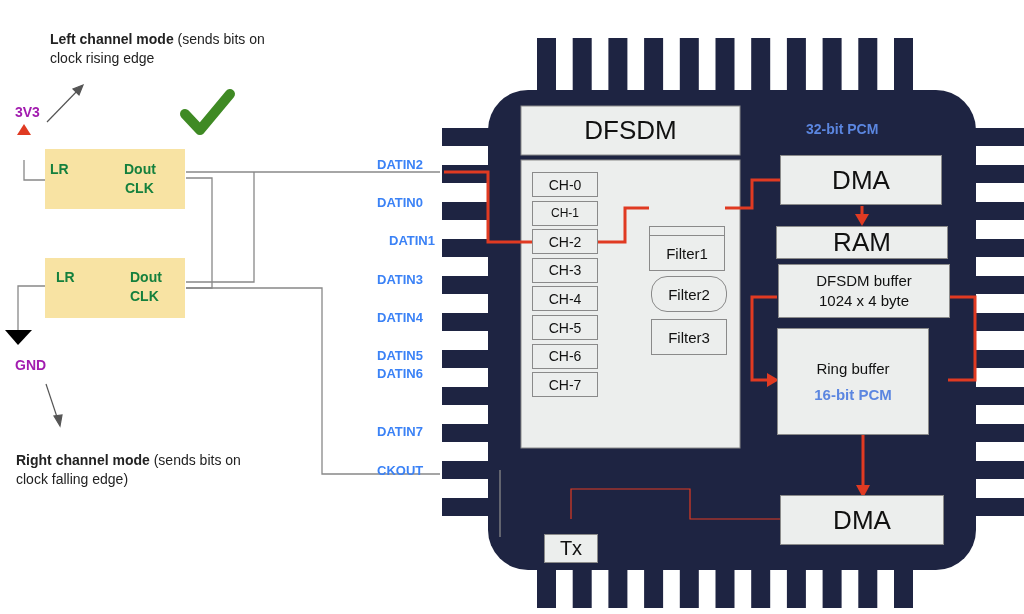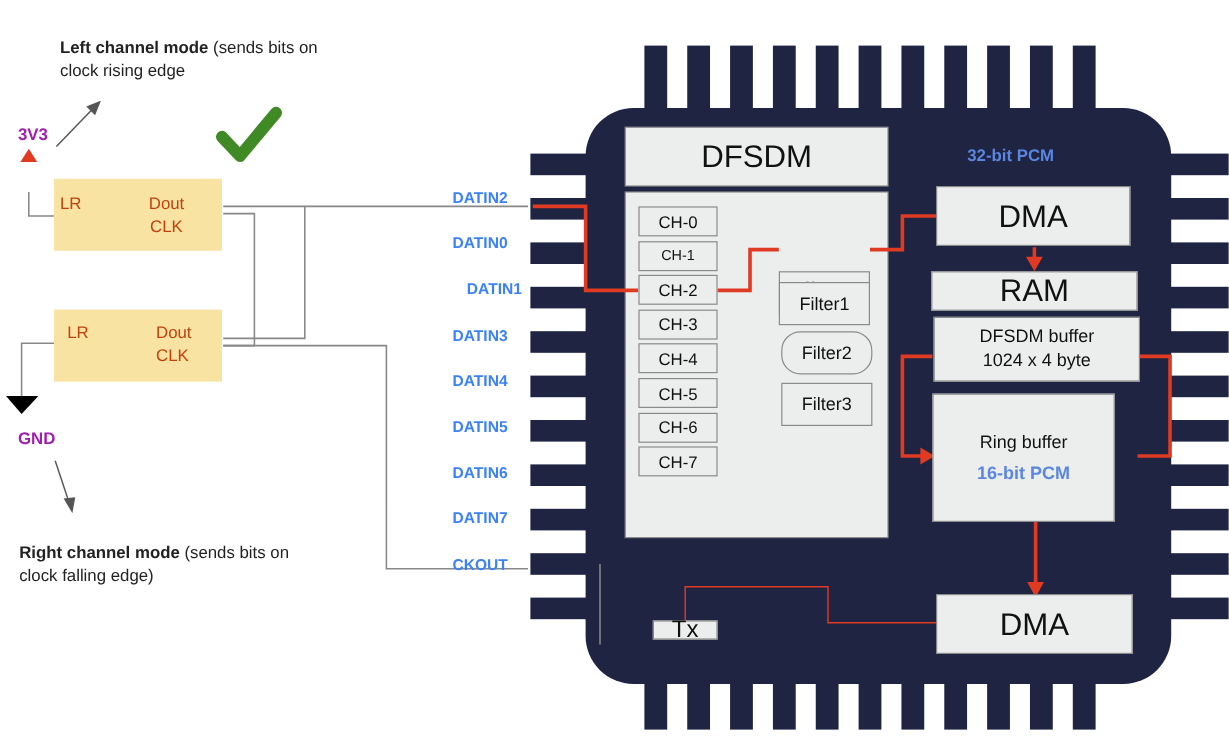--- a/index.html
+++ b/index.html
@@ -3,21 +3,21 @@
 <meta charset="utf-8">
 <style>
 html,body{margin:0;padding:0;background:#fff;}
 body{width:1024px;height:614px;position:relative;overflow:hidden;font-family:"Liberation Sans",sans-serif;}
 svg{position:absolute;left:0;top:0;}
 .abs{position:absolute;}
 .note{font-size:14px;color:#222;line-height:19px;}
 .note b{font-weight:bold;}
 .lbl{font-size:14px;font-weight:bold;color:#a21caf;}
 .mic{position:absolute;background:#f8e3a3;width:140px;height:60px;}
-.mic span{position:absolute;font-size:14px;font-weight:normal;color:#c2410c;text-align:right;}
+.mic span{position:absolute;font-size:14px;font-weight:bold;color:#15803d;text-align:right;}
 .box{position:absolute;background:#eceeed;border:1px solid #8a8a8a;box-sizing:border-box;display:flex;align-items:center;justify-content:center;color:#111;text-align:center;}
 .pin{position:absolute;font-size:13px;font-weight:bold;color:#3b82f6;}
 </style>
 </head>
 <body>
 
 <svg width="1024" height="614">
   <g fill="#1e2442" id="pins-top">
       <rect x="537" y="38" width="19" height="60"></rect>
       <rect x="572.7" y="38" width="19" height="60"></rect>
@@ -129,21 +129,21 @@
   <span style="left:85px;top:30px;">CLK</span>
 </div>
 
 <div id="pin-labels">
     <div class="pin" style="left: 377px; top: 157px;">DATIN2</div>
     <div class="pin" style="left: 377px; top: 195.2px;">DATIN0</div>
     <div class="pin" style="left: 377px; top: 233.4px; margin-left: 12px;">DATIN1</div>
     <div class="pin" style="left: 377px; top: 271.6px;">DATIN3</div>
     <div class="pin" style="left: 377px; top: 309.8px;">DATIN4</div>
     <div class="pin" style="left: 377px; top: 348px;">DATIN5</div>
-    <div class="pin" style="left: 377px; top: 386px;">DATIN6</div>
+    <div class="pin" style="left: 377px; top: 366px;">DATIN6</div>
     <div class="pin" style="left: 377px; top: 424.4px;">DATIN7</div>
     <div class="pin" style="left: 377px; top: 462.6px;">CKOUT</div>
   </div>
 
 <div class="abs" style="left:521px;top:106px;width:219px;height:49px;display:flex;align-items:center;justify-content:center;font-size:26px;color:#111;">DFSDM</div>
 <div id="channels">
     <div class="box" style="left: 532px; top: 172px; width: 66px; height: 25px; font-size: 14px;">CH-0</div>
     <div class="box" style="left: 532px; top: 200.6px; width: 66px; height: 25px; font-size: 12px;">CH-1</div>
     <div class="box" style="left: 532px; top: 229.2px; width: 66px; height: 25px; font-size: 14px;">CH-2</div>
     <div class="box" style="left: 532px; top: 257.8px; width: 66px; height: 25px; font-size: 14px;">CH-3</div>
@@ -164,13 +164,13 @@
 <div class="box" style="left:776px;top:226px;width:172px;height:33px;font-size:26px;">RAM</div>
 <div class="box" style="left:778px;top:264px;width:172px;height:54px;font-size:15px;flex-direction:column;line-height:20px;">
   <span>DFSDM buffer</span>
   <span>1024 x 4 byte</span>
 </div>
 <div class="box" style="left:777px;top:328px;width:152px;height:107px;font-size:15px;flex-direction:column;line-height:26px;">
   <span>Ring buffer</span>
   <span style="color:#5b86e0;font-weight:bold;">16-bit PCM</span>
 </div>
 <div class="box" style="left:780px;top:495px;width:164px;height:50px;font-size:26px;">DMA</div>
-<div class="box" style="left:544px;top:517px;width:54px;height:16px;font-size:20px;">Tx</div>
+<div class="box" style="left:544px;top:534px;width:54px;height:29px;font-size:20px;">Tx</div>
 
 </body></html>

